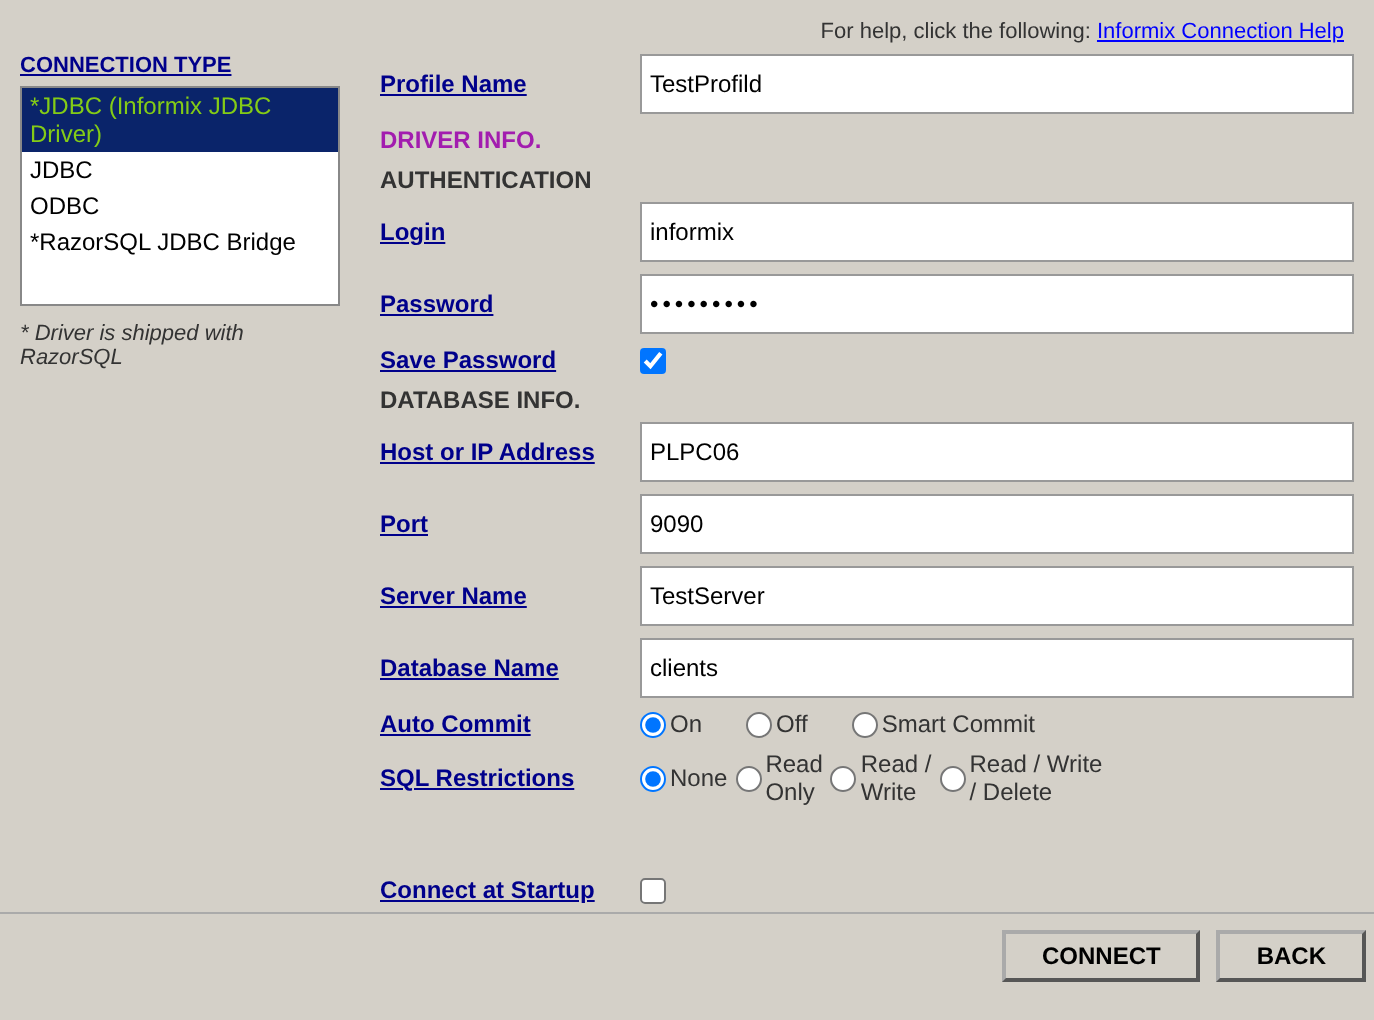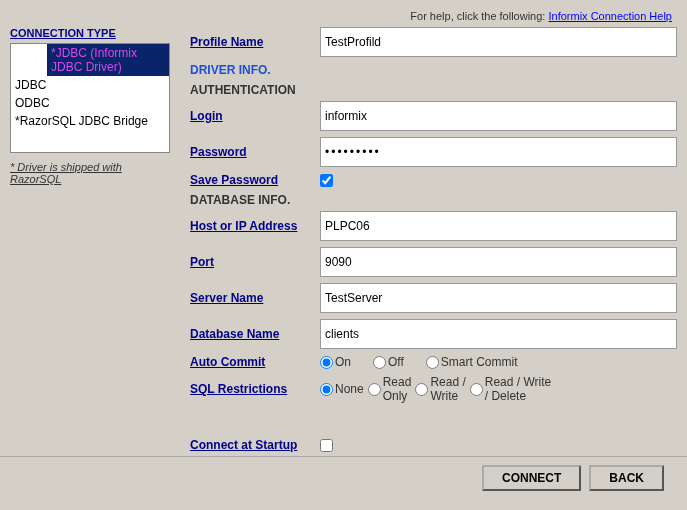--- a/index.html
+++ b/index.html
@@ -53,49 +53,47 @@
       background: #fff;
       overflow-y: auto;
     }
     .conn-type-item {
       padding: 2px 4px;
       cursor: pointer;
       font-size: 12px;
     }
     .conn-type-item.selected {
       background: #0a246a;
-      color: #d946ef;
-      margin-left: 36px;
+      color: #84cc16;
     }
     .driver-note {
       font-size: 11px;
       color: #333;
       margin-top: 8px;
       font-style: italic;
-      text-decoration: underline;
     }
     .right-panel {
       flex: 1;
       padding-left: 5px;
     }
     .form-row {
       display: flex;
       align-items: center;
       margin-bottom: 6px;
     }
     .form-label {
       width: 130px;
       font-size: 12px;
       color: #00008b;
       text-decoration: underline;
       font-weight: bold;
       flex-shrink: 0;
     }
     .form-label.plain {
-      color: #1d4ed8;
+      color: #a21caf;
       text-decoration: none;
       font-weight: bold;
     }
     .form-input {
       flex: 1;
       height: 22px;
       border: 1px solid #999;
       background: #fff;
       padding: 14px 4px;
       font-size: 12px;
@@ -142,21 +140,21 @@
       display: flex;
       align-items: center;
       gap: 2px;
       font-size: 12px;
       color: #333;
     }
     .footer-area {
       display: flex;
       justify-content: flex-end;
       align-items: center;
-      padding: 8px 23px;
+      padding: 8px 4px;
       gap: 8px;
       border-top: 1px solid #aaa;
     }
     .btn-action {
       background: #d4d0c8;
       border: 2px outset #aaa;
       padding: 4px 18px;
       font-size: 12px;
       font-weight: bold;
       cursor: pointer;

